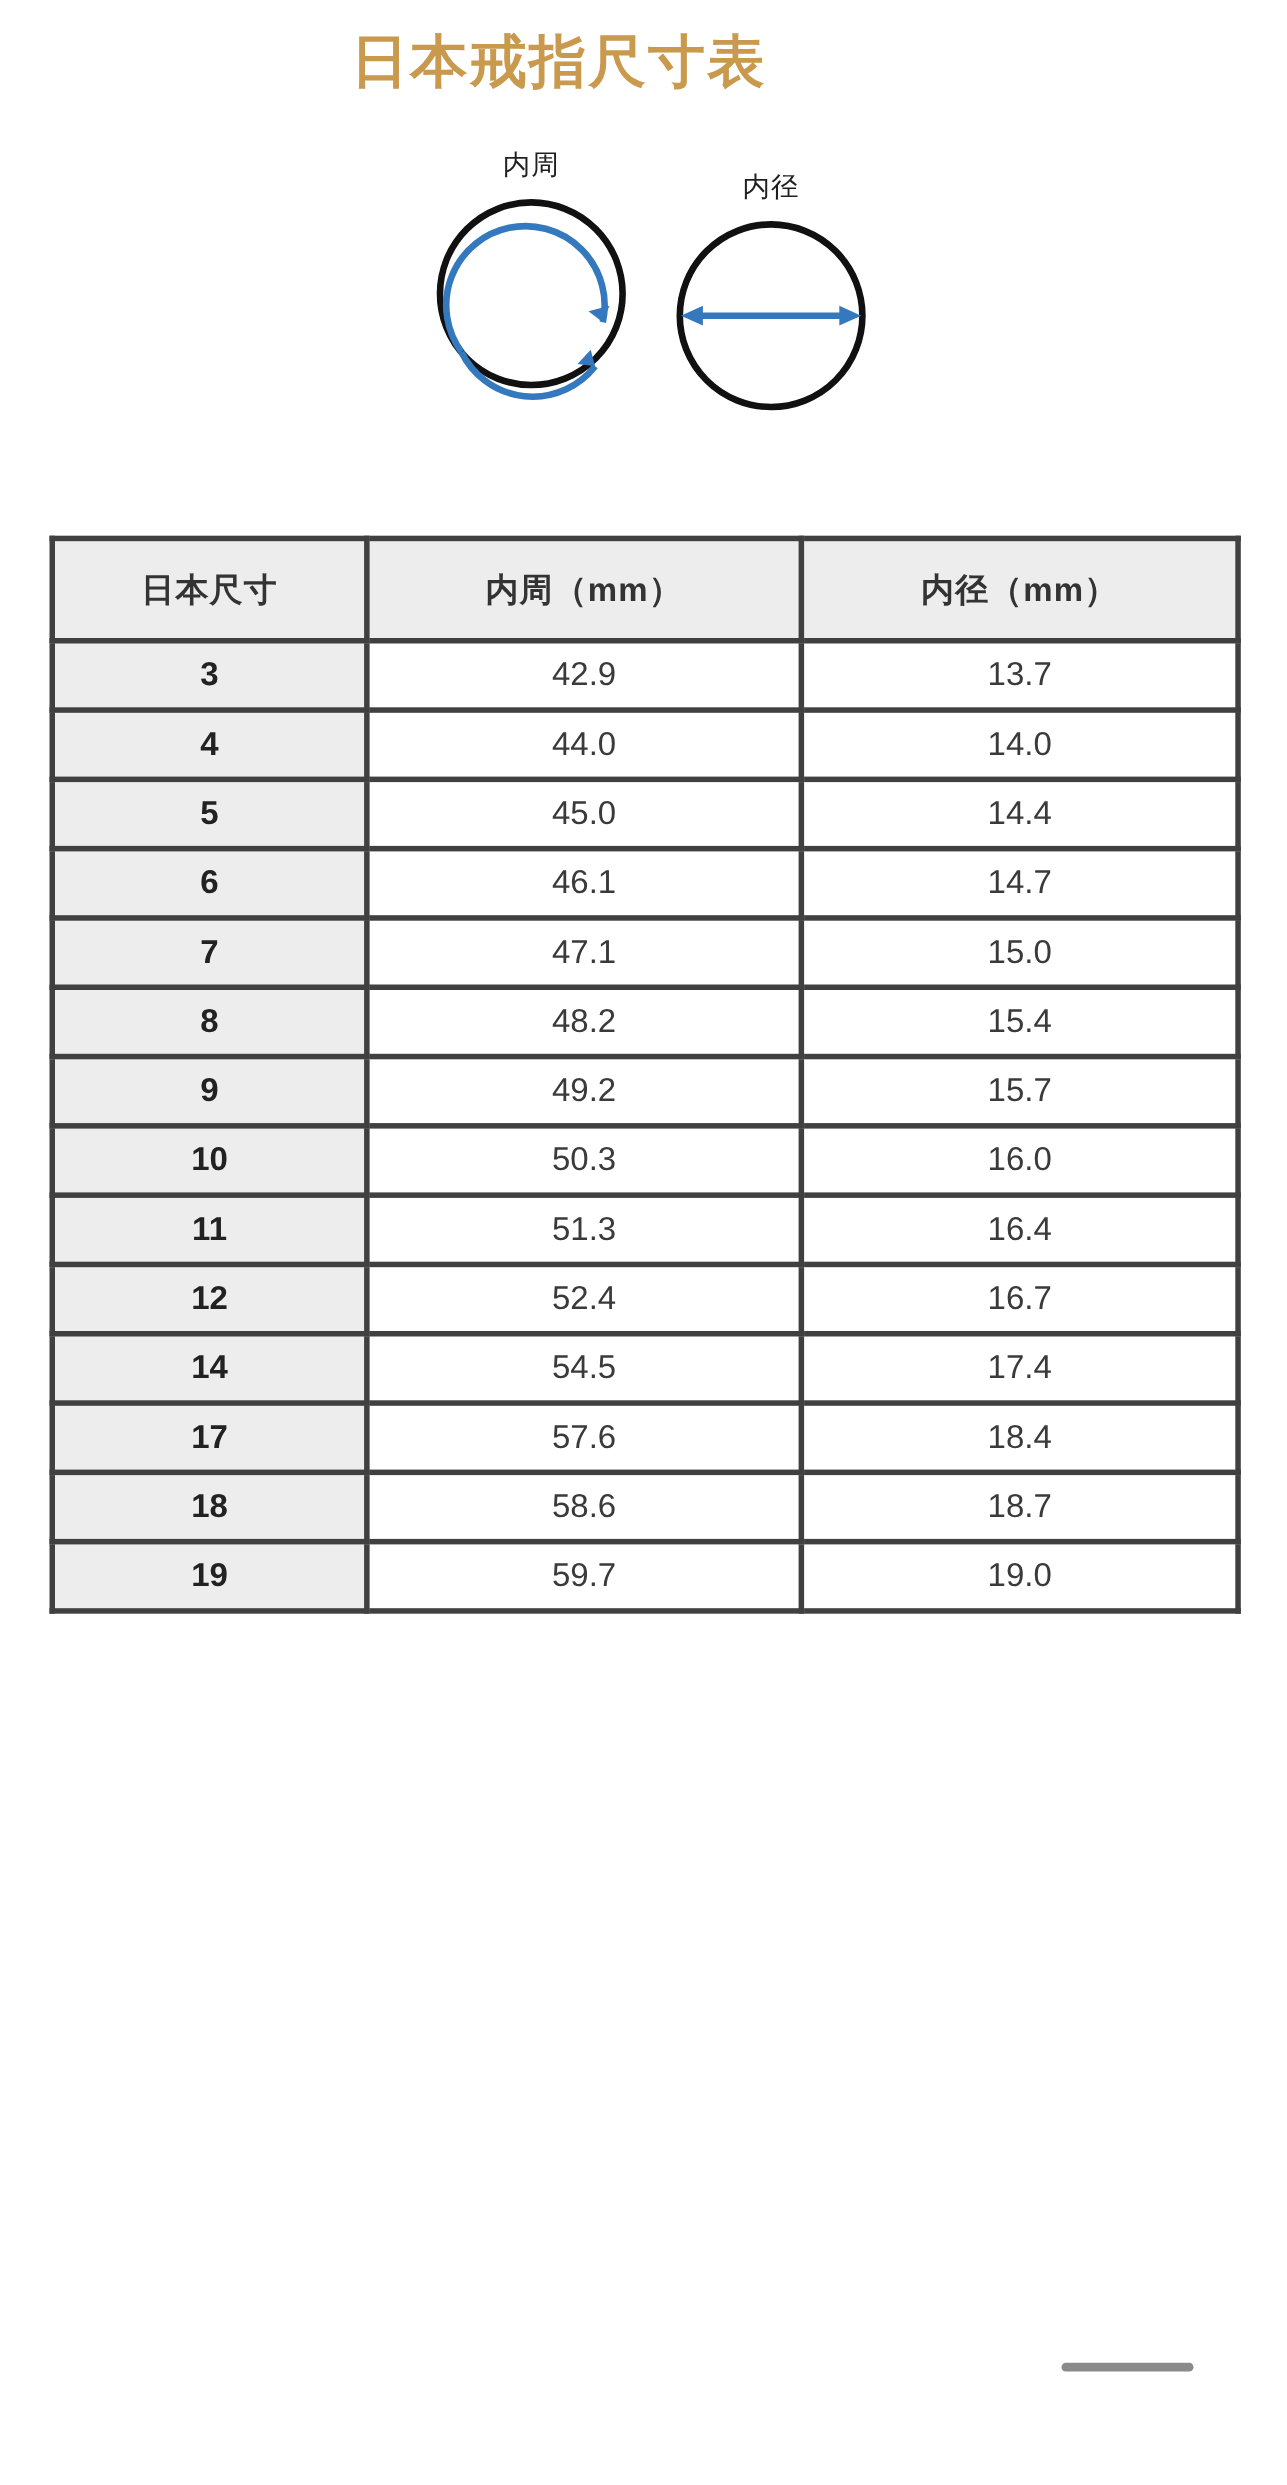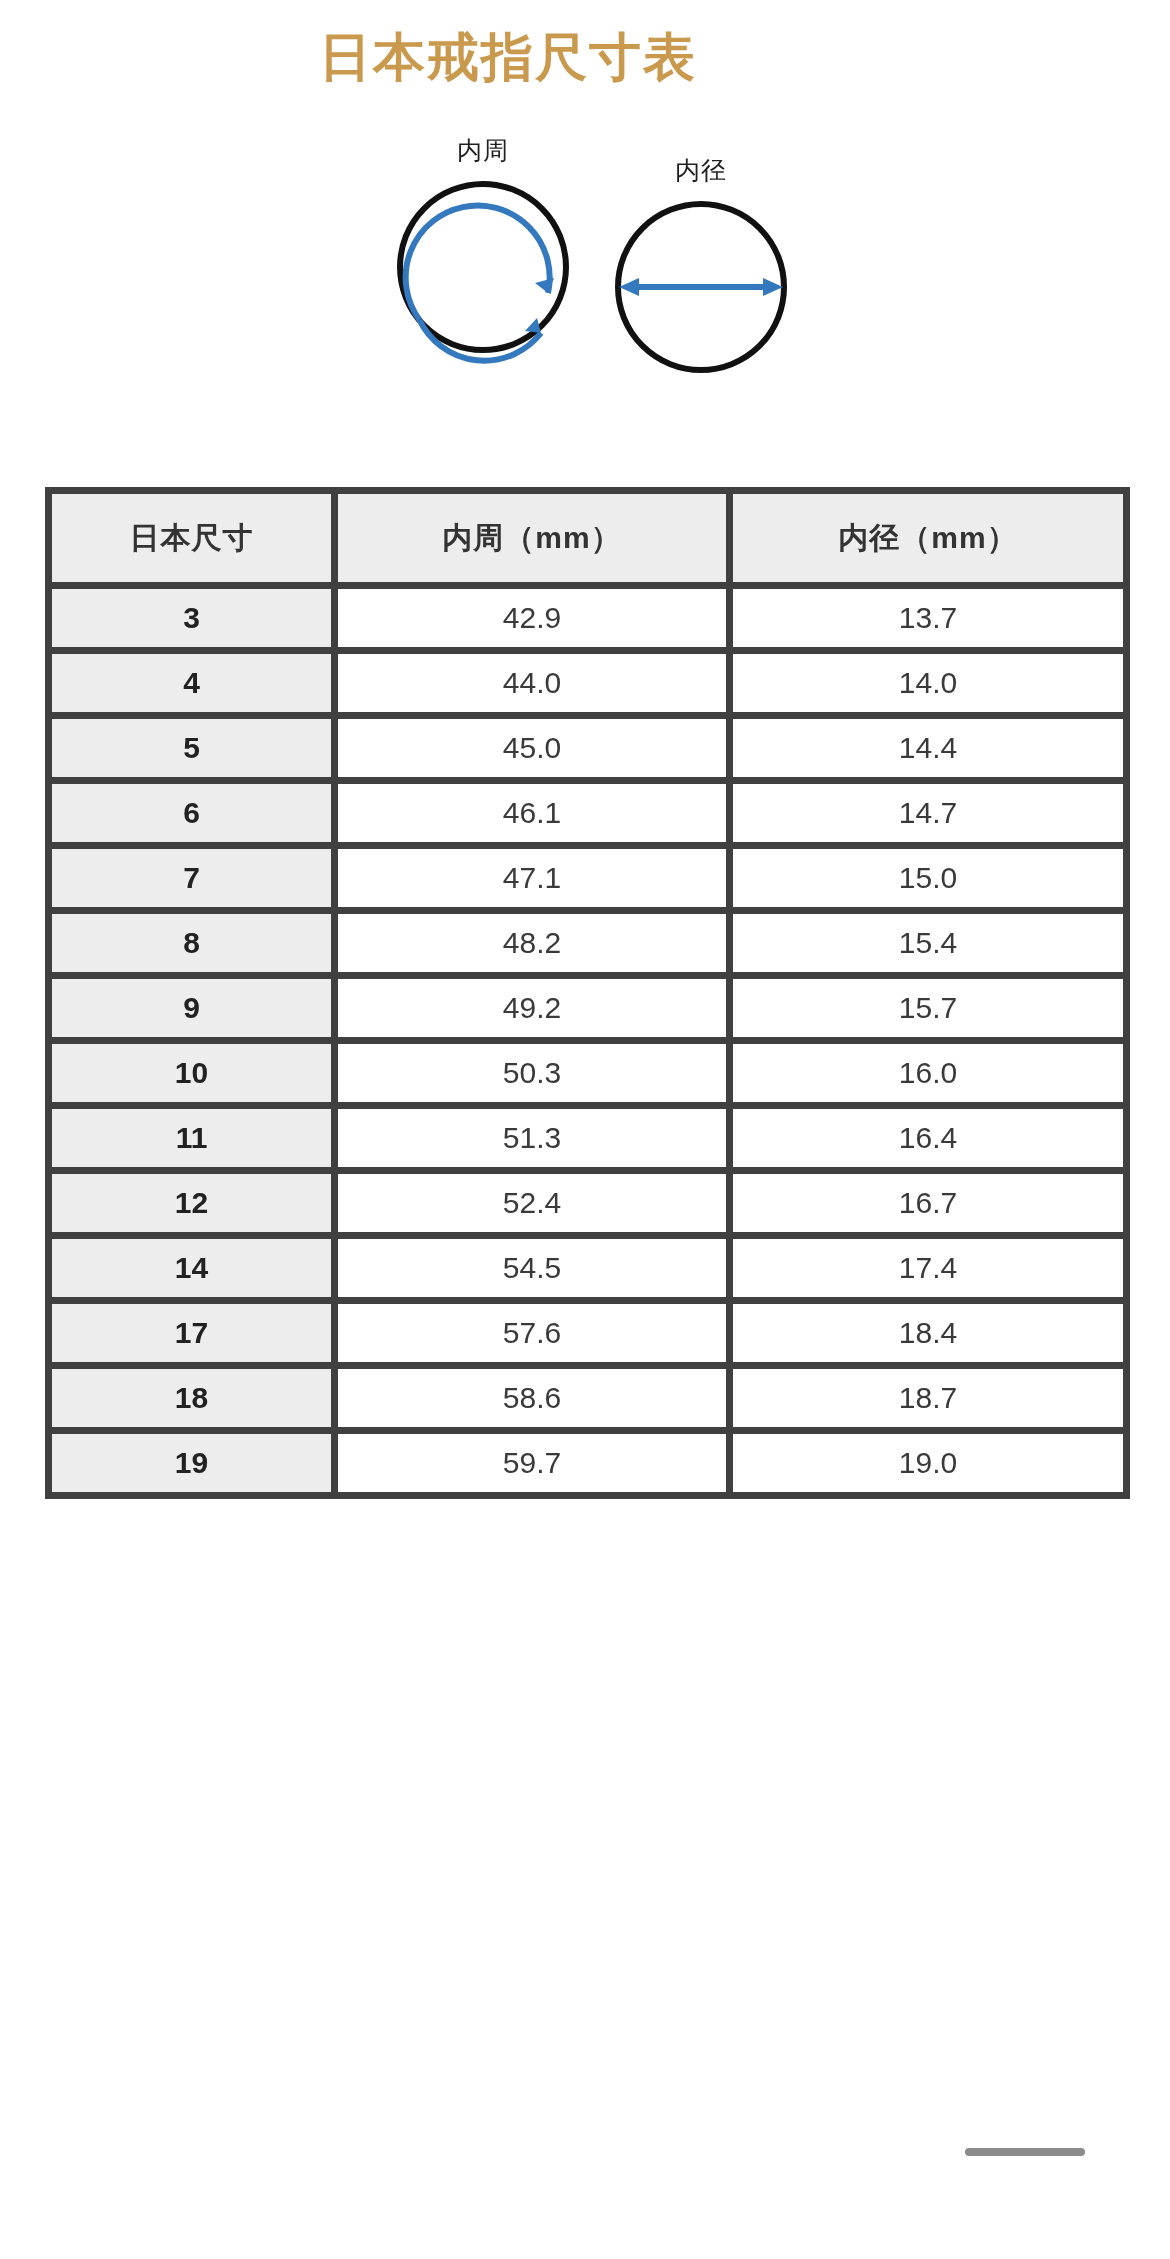--- a/index.html
+++ b/index.html
@@ -73,21 +73,21 @@
     border-collapse: collapse;
     width: 1078px;
     table-layout: fixed;
   }
   table.size-table col.c1 { width: 286px; }
   table.size-table col.c2 { width: 395px; }
   table.size-table col.c3 { width: 397px; }
 
   table.size-table th,
   table.size-table td {
-    border: 7px solid #404040;
+    border: 5px solid #404040;
     text-align: center;
     vertical-align: middle;
     padding: 0;
   }
   table.size-table thead th {
     background: #ededed;
     height: 88px;
     font-size: 30px;
     font-weight: 700;
     color: #333333;

